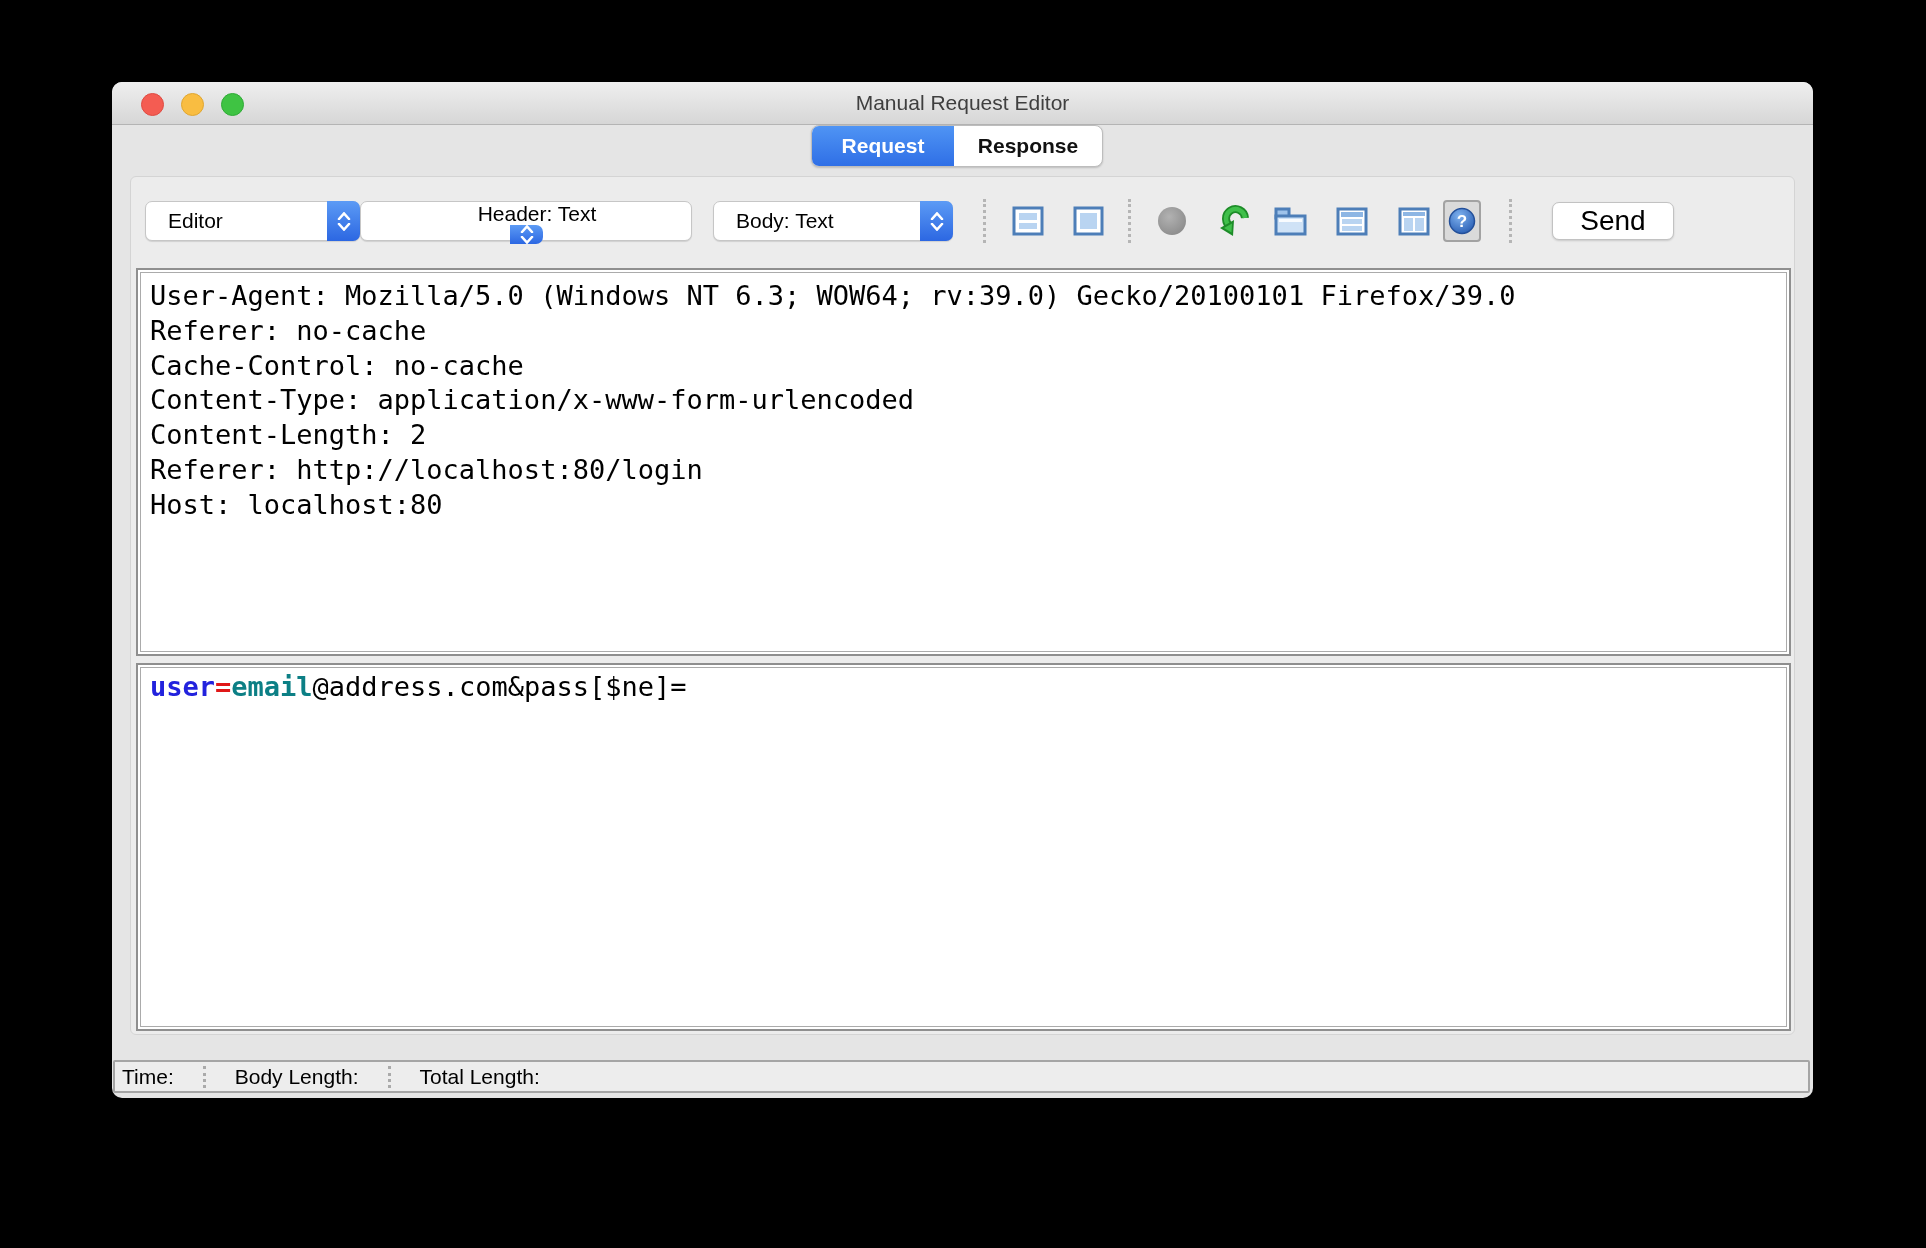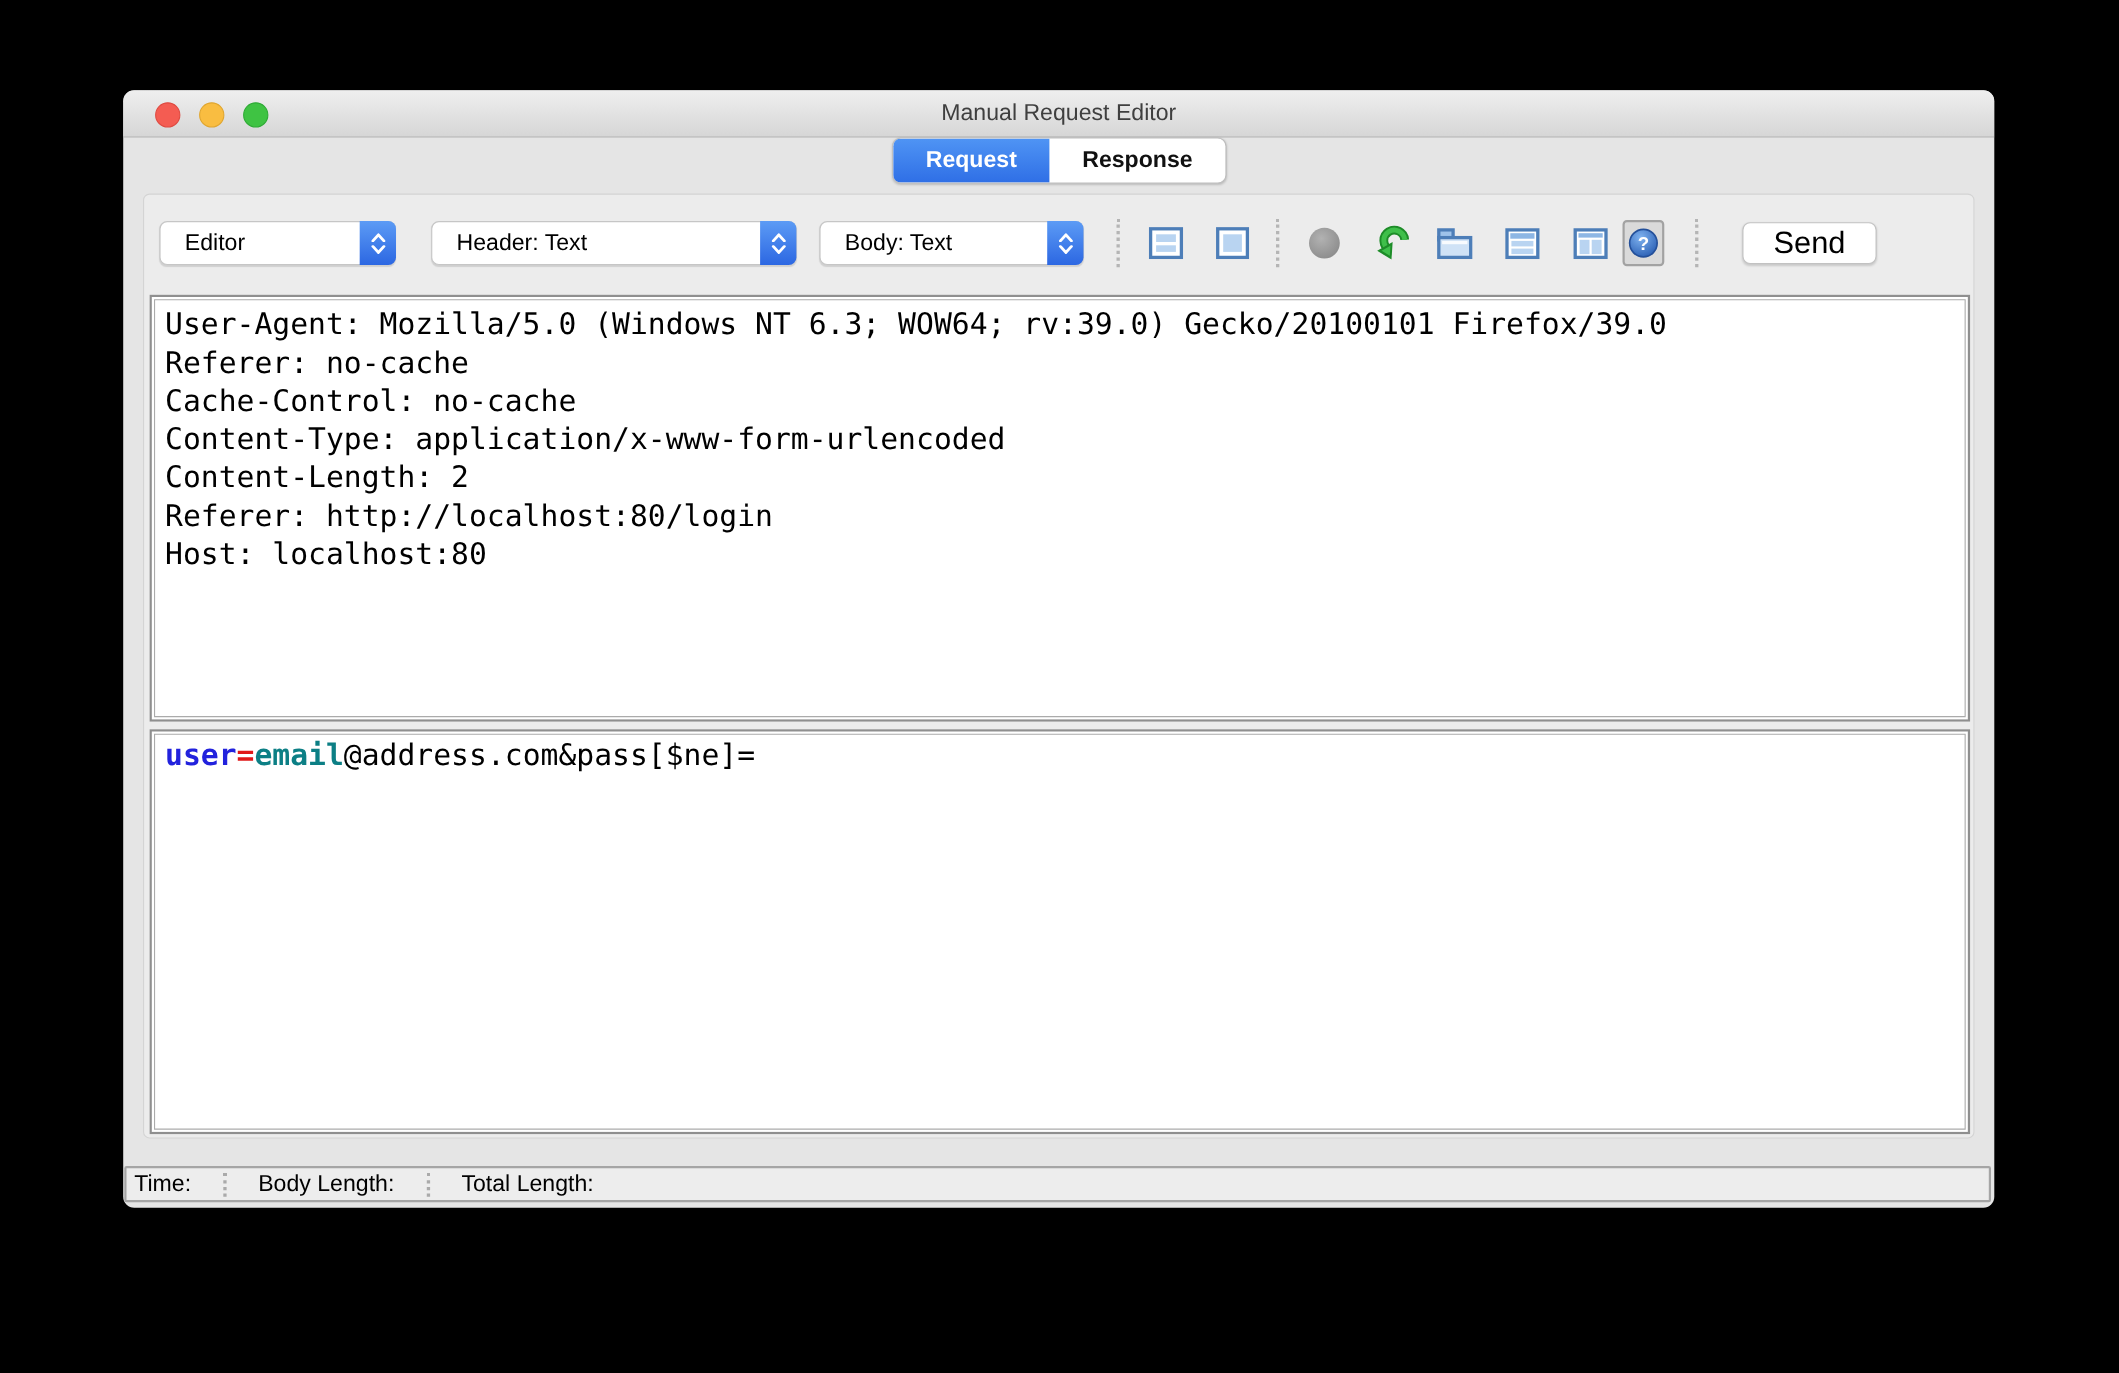--- a/index.html
+++ b/index.html
@@ -32,21 +32,21 @@
     position:absolute;top:43px;left:699px;height:40px;display:flex;
     border-radius:8px;overflow:hidden;border:1px solid #bdbdbd;
     box-shadow:0 1px 2px rgba(0,0,0,.18);background:#fff;
   }
   .seg-item{
     height:40px;line-height:40px;font-size:21px;font-weight:600;
     text-align:center;color:#111;cursor:default;
   }
   .seg-item.sel{color:#fff;background:linear-gradient(#4f94f4,#2f6fe6);}
   .seg-req{width:142px;}
-  .seg-resp{width:160px;}
+  .seg-resp{width:148px;}
 
   
   .page{
     position:absolute;left:18px;top:94px;width:1665px;height:859px;
     background:#ececec;border:1px solid #d4d4d4;border-radius:6px;
     box-sizing:border-box;
   }
 
   
   .toolbar{
@@ -58,21 +58,21 @@
     display:flex;align-items:center;box-sizing:border-box;
     box-shadow:0 1px 1px rgba(0,0,0,.12);
   }
   .popup .plabel{flex:1;padding-left:22px;font-size:21px;color:#000;white-space:nowrap;}
   .popup .cap{
     width:33px;height:40px;margin:-1px -1px -1px 0;border-radius:0 7px 7px 0;
     background:linear-gradient(#5c9bf5,#2c67e2);
     display:flex;flex-direction:column;align-items:center;justify-content:center;gap:3px;
   }
   .w-method{width:215px;}
-  .w-header{width:332px;margin-left:32px;}
+  .w-header{width:332px;flex-direction:column;}
   .w-body{width:240px;margin-left:21px;}
   .tsep{width:0;height:44px;border-left:3px dotted #b5b5b5;}
   .icon-btn{display:flex;align-items:center;justify-content:center;}
   .help-box{
     width:38px;height:42px;background:#dadada;border:2px solid #a2a2a2;
     border-radius:4px;box-sizing:border-box;display:flex;align-items:center;justify-content:center;
   }
   .send-btn{
     width:122px;height:38px;margin-left:40px;background:#fff;
     border:1px solid #c2c2c2;border-radius:7px;font-size:28px;color:#000;

